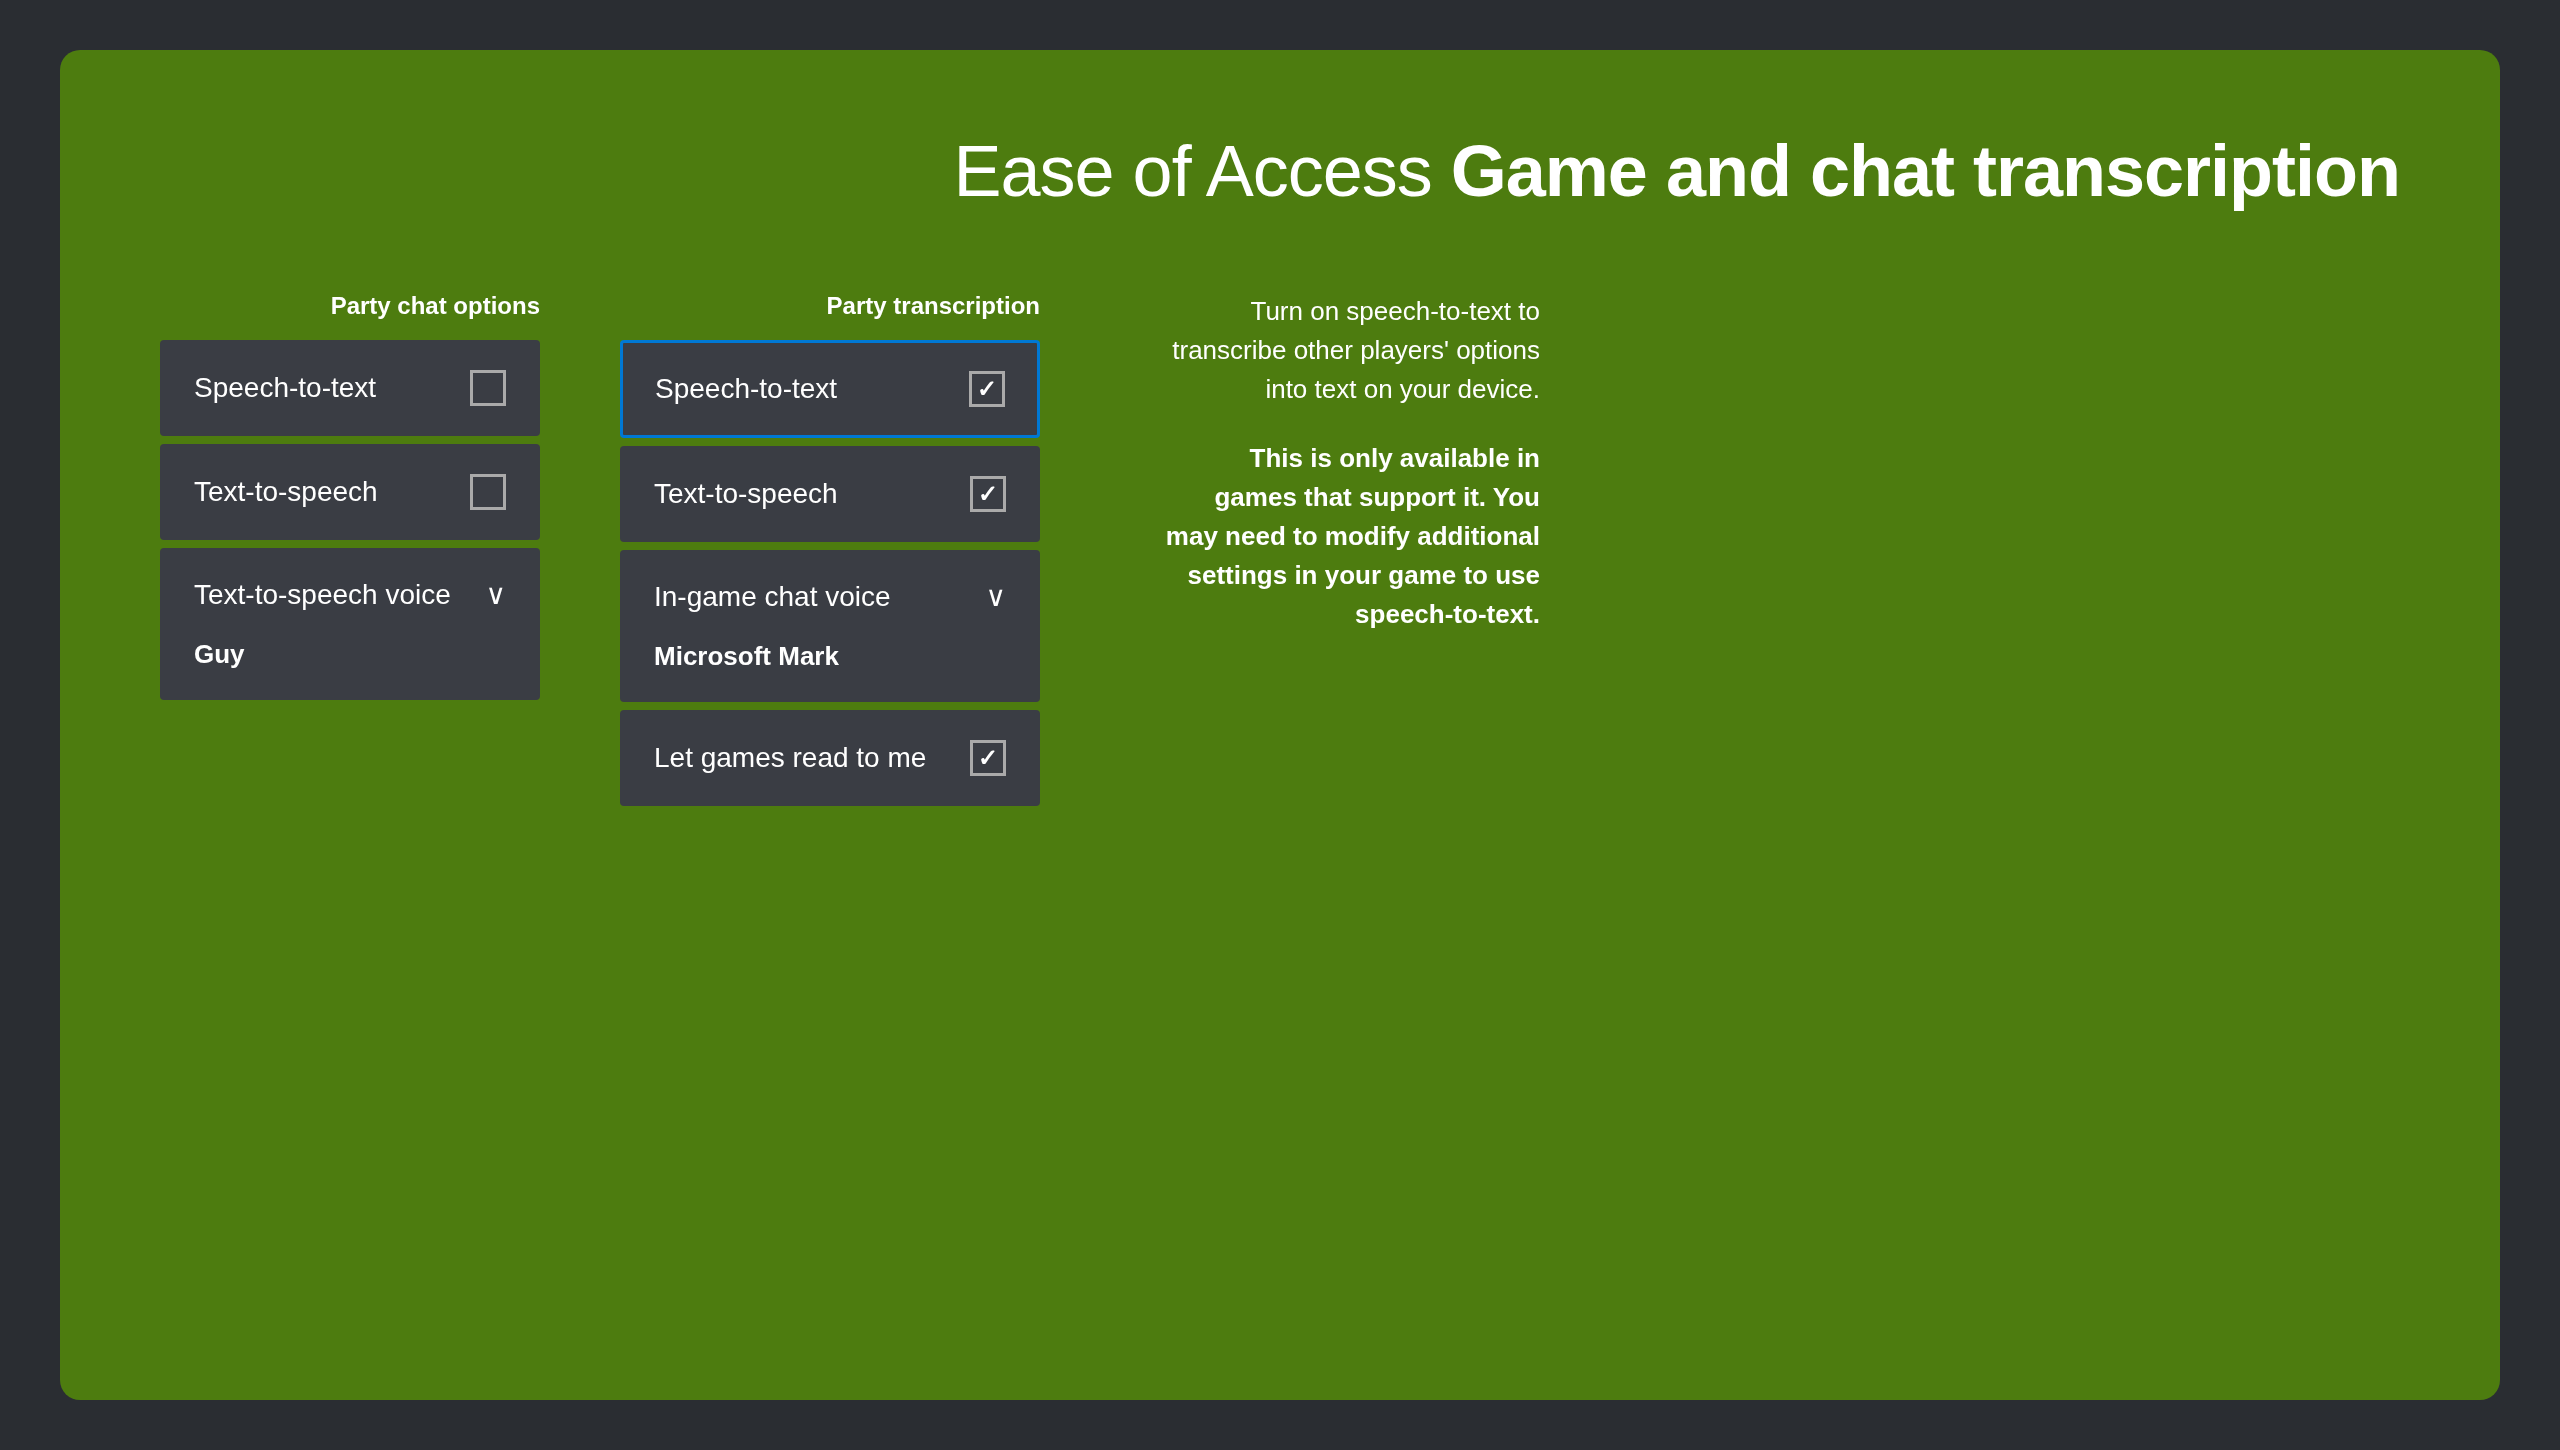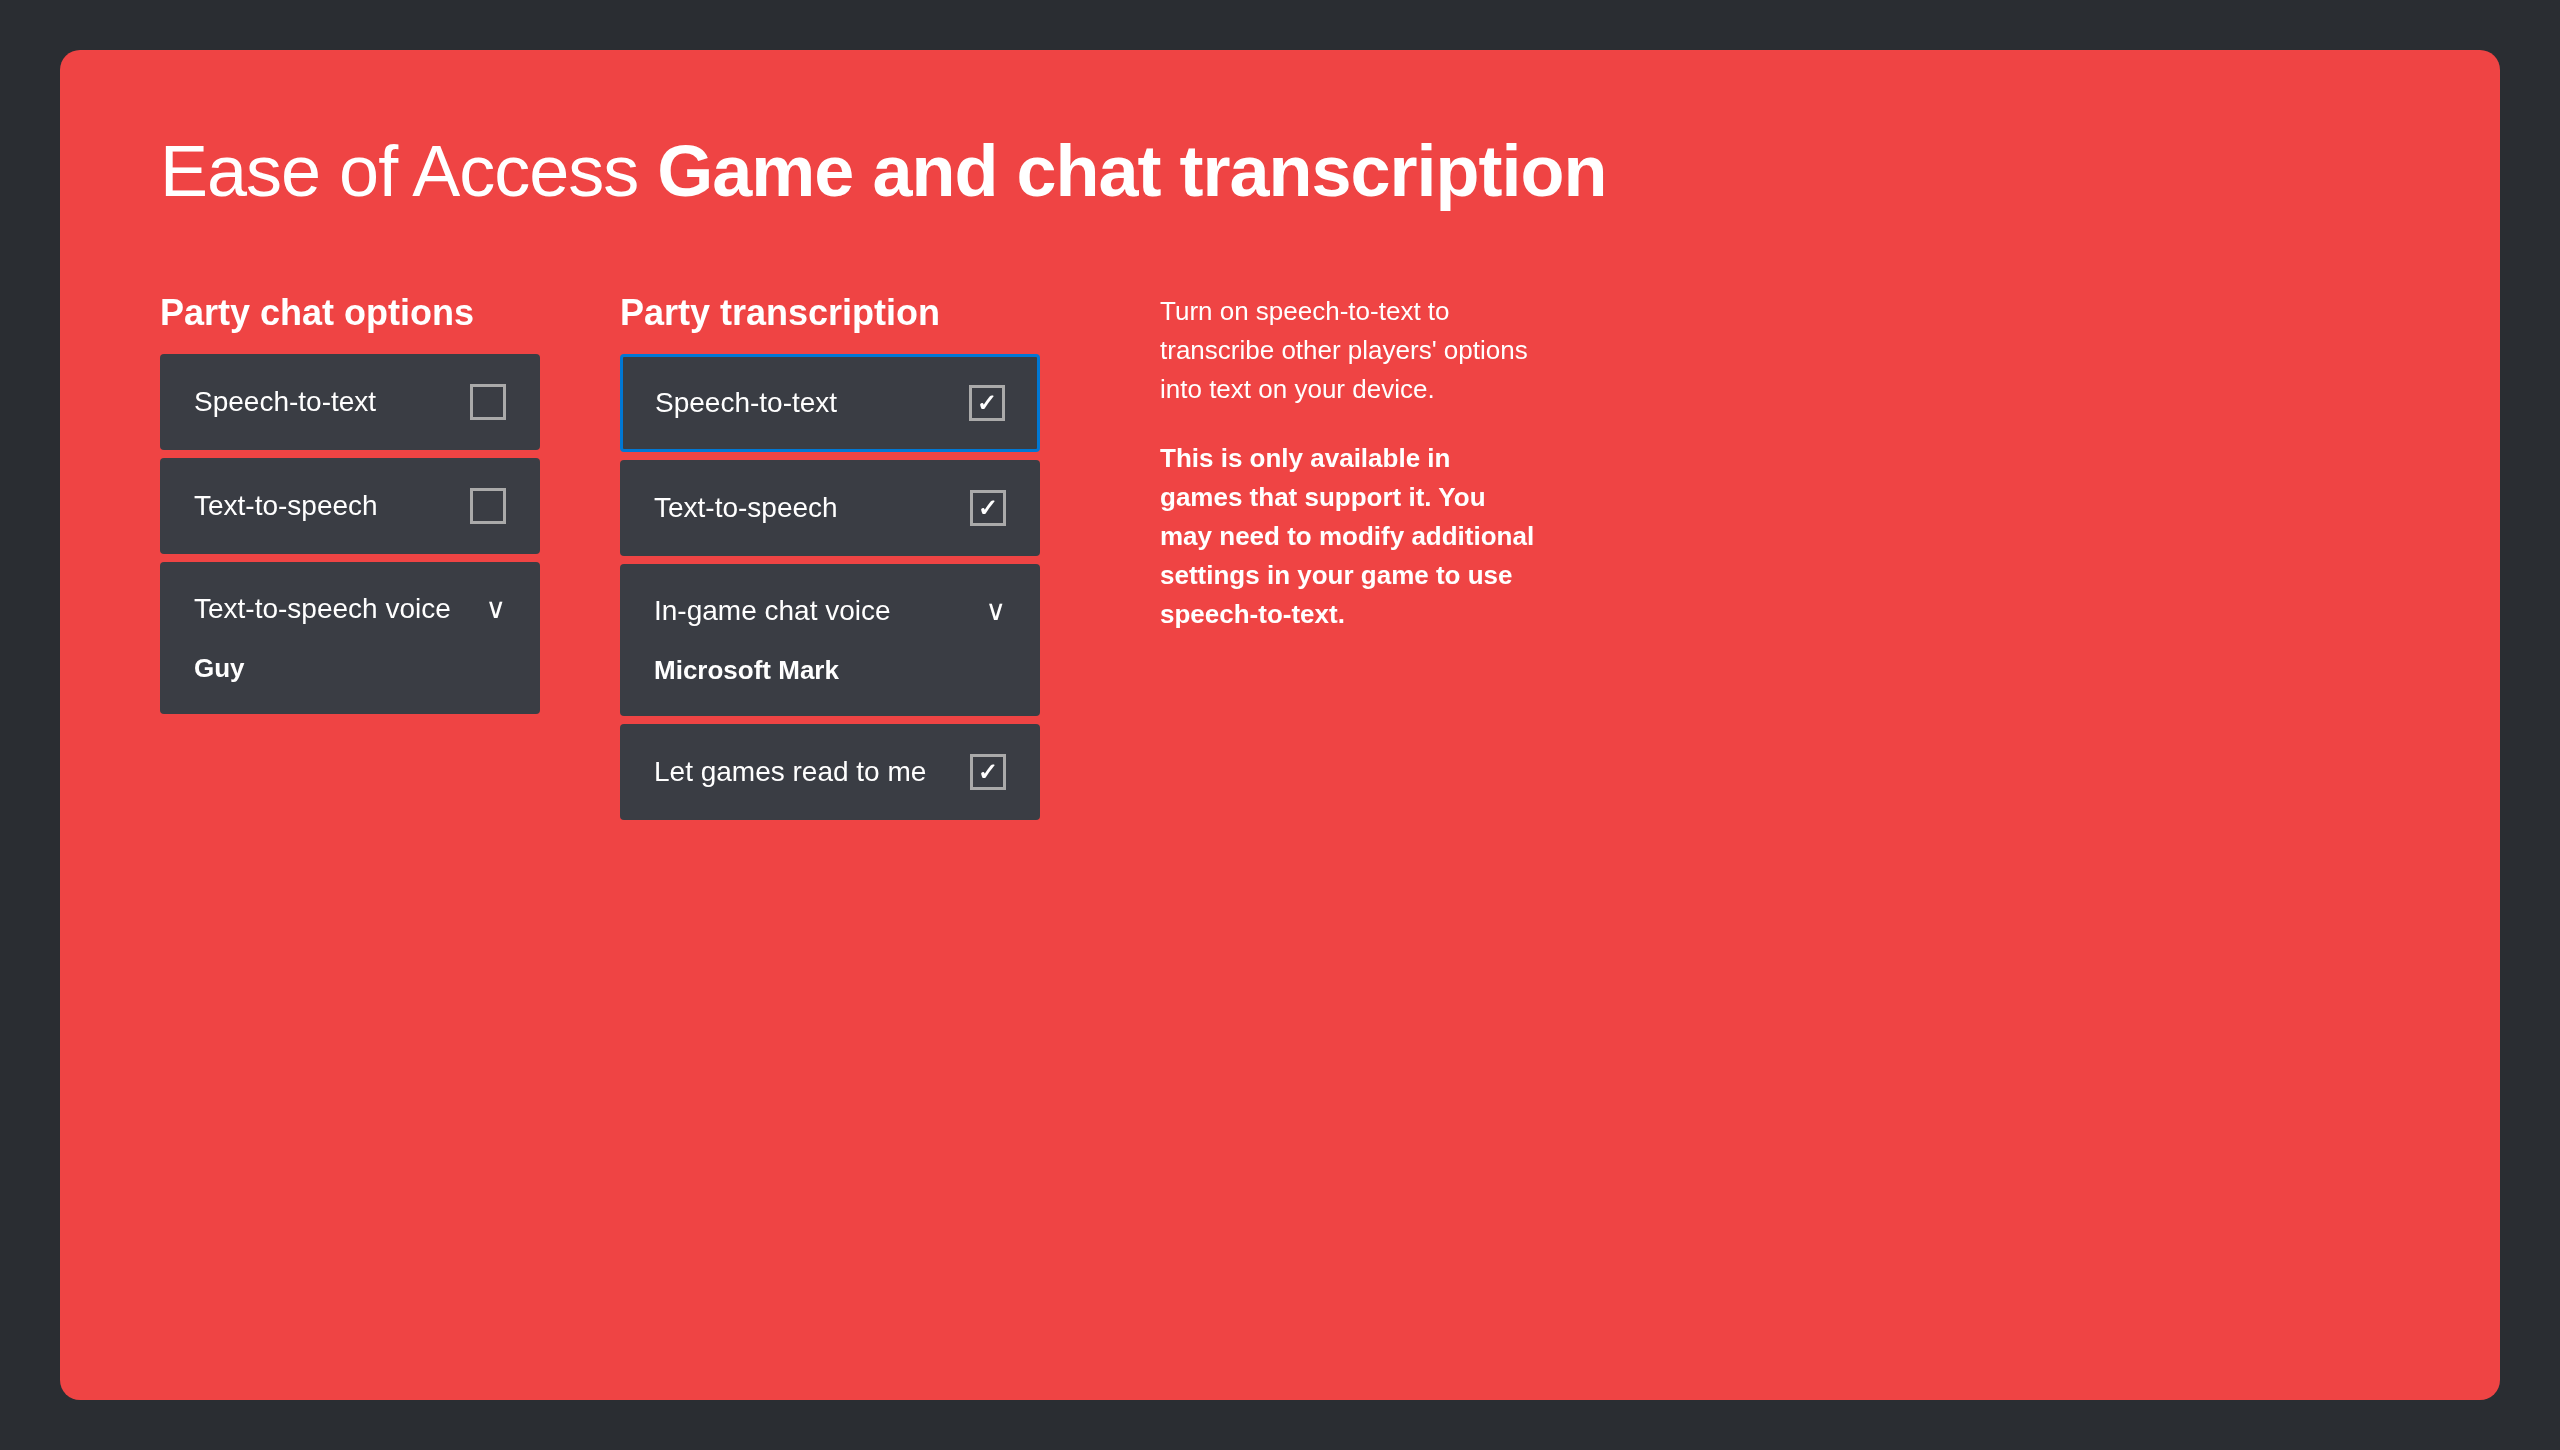--- a/index.html
+++ b/index.html
@@ -16,24 +16,25 @@
       color: #ffffff;
       overflow: hidden;
       display: flex;
       align-items: center;
       justify-content: center;
     }
 
     .screen {
       width: 2440px;
       height: 1350px;
-      background: #ef4444;
+      background: #4d7c0f;
       border-radius: 20px;
       padding: 80px 100px;
       position: relative;
+      text-align: right;
     }
 
     .page-title {
       font-size: 72px;
       font-weight: 300;
       margin-bottom: 80px;
       color: #ffffff;
       letter-spacing: -1px;
     }
 
@@ -53,21 +54,21 @@
       align-items: flex-start;
     }
 
     .section {
       display: flex;
       flex-direction: column;
       gap: 0;
     }
 
     .section-title {
-      font-size: 36px;
+      font-size: 24px;
       font-weight: 600;
       color: #ffffff;
       margin-bottom: 20px;
     }
 
     .option-list {
       display: flex;
       flex-direction: column;
       gap: 8px;
       width: 380px;

